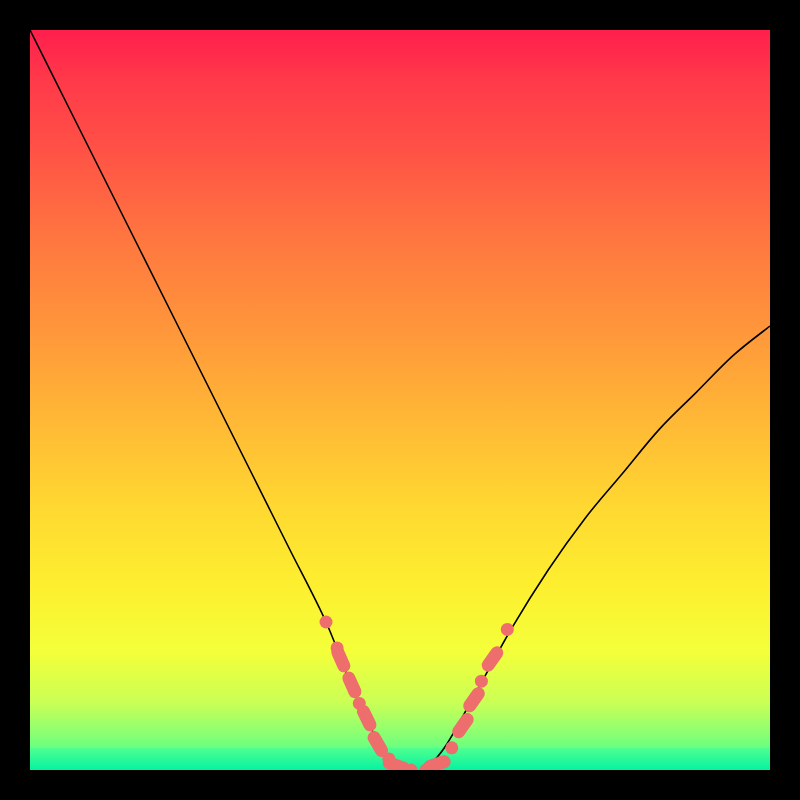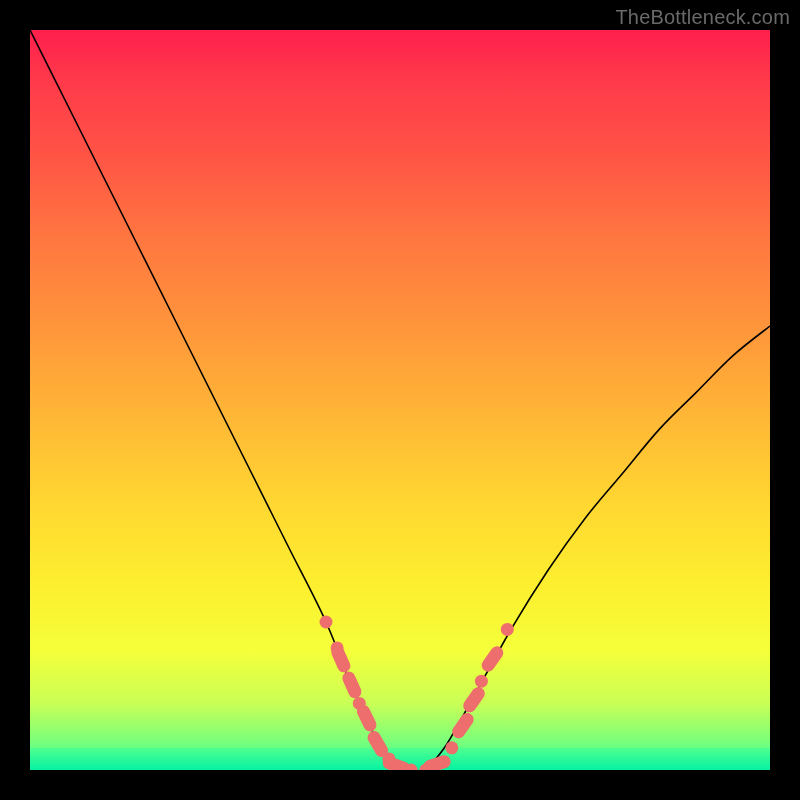--- a/index.html
+++ b/index.html
@@ -70,21 +70,20 @@
     font-size: 20px;
     letter-spacing: 0.2px;
     user-select: none;
   }
 </style>
 </head>
 <body>
 
 <div class="stage">
 
-  <div class="watermark">TheBottleneck.com</div>
 
   <div class="plot-area">
     <div class="gradient-bg"></div>
     <div class="green-band"></div>
 
     <svg class="svg-layer" viewBox="0 0 740 740" preserveAspectRatio="none">
       <path id="curve-path" fill="none" stroke="#000" stroke-width="1.6" d="M 0 0 C 6.166666666666667 12.333333333333334, 24.666666666666664 49.33333333333333, 37 74 C 49.333333333333336 98.66666666666667, 61.666666666666664 123.33333333333333, 74 148 C 86.33333333333333 172.66666666666666, 98.66666666666667 197.33333333333334, 111 222 C 123.33333333333333 246.66666666666666, 135.66666666666666 271.3333333333333, 148 296 C 160.33333333333334 320.6666666666667, 172.66666666666666 345.3333333333333, 185 370 C 197.33333333333334 394.6666666666667, 209.66666666666666 419.3333333333333, 222 444 C 234.33333333333334 468.6666666666667, 246.66666666666666 493.3333333333333, 259 518 C 271.3333333333333 542.6666666666666, 284.9 567.3333333333334, 296 592 C 307.1 616.6666666666666, 316.9666666666667 646.2666666666667, 325.6 666 C 334.23333333333335 685.7333333333333, 340.4 698.0666666666666, 347.79999999999995 710.4 C 355.19999999999993 722.7333333333333, 362.59999999999997 735.0666666666666, 370 740 C 377.40000000000003 744.9333333333334, 384.80000000000007 743.7, 392.20000000000005 740 C 399.6 736.3, 405.7666666666667 730.1333333333333, 414.40000000000003 717.8 C 423.03333333333336 705.4666666666666, 432.9 685.7333333333333, 444 666 C 455.1 646.2666666666667, 468.6666666666667 620.3666666666667, 481 599.4 C 493.3333333333333 578.4333333333333, 505.6666666666667 558.7, 518 540.2 C 530.3333333333334 521.7, 542.6666666666666 504.43333333333334, 555 488.4 C 567.3333333333334 472.3666666666666, 579.6666666666666 458.8, 592 444 C 604.3333333333334 429.2, 616.6666666666666 413.16666666666663, 629 399.59999999999997 C 641.3333333333334 386.0333333333333, 653.6666666666666 374.9333333333333, 666 362.59999999999997 C 678.3333333333334 350.26666666666665, 690.6666666666666 336.69999999999993, 703 325.59999999999997 C 715.3333333333334 314.5, 733.8333333333334 300.93333333333334, 740 296"></path>
       <g id="markers">
           <circle cx="296" cy="592" r="6.5" fill="#ee6d6d"></circle>
           <circle cx="307.09999999999997" cy="617.9" r="6.5" fill="#ee6d6d"></circle>

